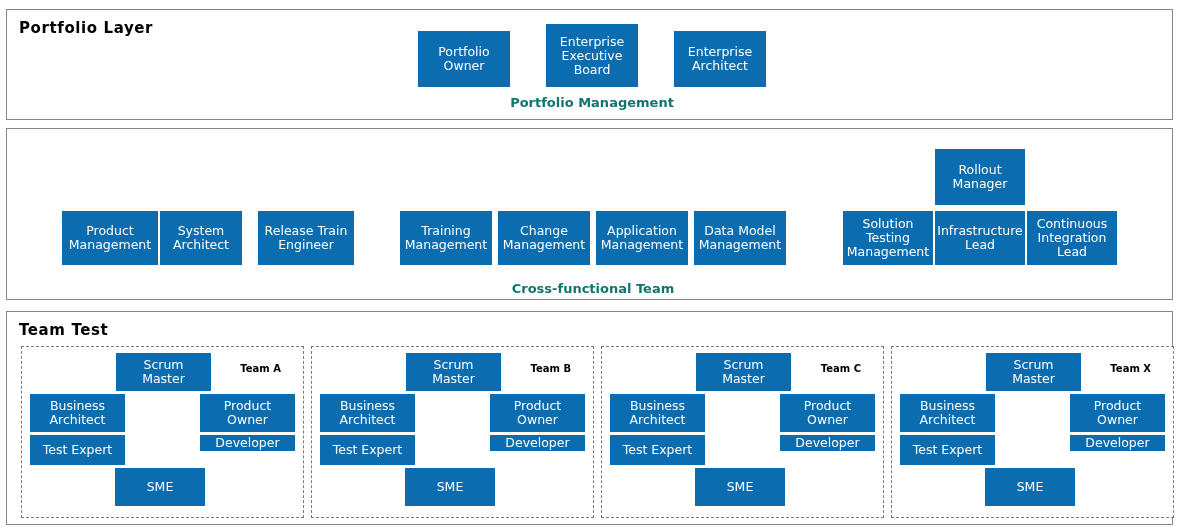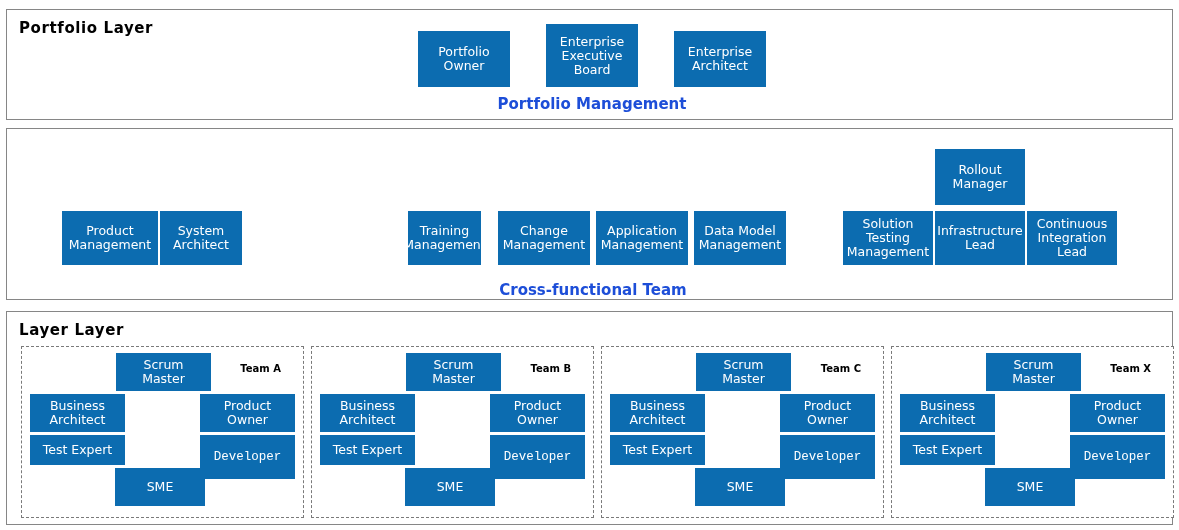--- a/index.html
+++ b/index.html
@@ -56,23 +56,23 @@
     align-items: center;
     justify-content: center;
     text-align: center;
     padding: 2px 3px;
     white-space: pre-line;
   }
 
   
   .caption {
     position: absolute;
-    font-size: 15px;
+    font-size: 13px;
     font-weight: bold;
-    color: #1d4ed8;
+    color: #0f766e;
     text-align: center;
     white-space: nowrap;
   }
 
   
   .team-panel {
     position: absolute;
     box-sizing: border-box;
     border: 1px dashed #7a7a7a;
     background: #ffffff;
@@ -88,21 +88,21 @@
     font-weight: bold;
     color: #000000;
     white-space: nowrap;
   }
   
   .tbox { position: absolute; }
   .t-scrum   { left: 94px;  top: 6px;   width: 95px; height: 38px; }
   .t-barch   { left: 8px;   top: 47px;  width: 95px; height: 38px; }
   .t-powner  { left: 178px; top: 47px;  width: 95px; height: 38px; }
   .t-test    { left: 8px;   top: 88px;  width: 95px; height: 30px; }
-  .t-dev     { left: 178px; top: 88px;  width: 95px; height: 44px; font-family: Liberation Mono, monospace; }
+  .t-dev     { left: 178px; top: 88px;  width: 95px; height: 16px; }
   .t-sme     { left: 93px;  top: 121px; width: 90px; height: 38px; }
 </style>
 </head>
 <body>
 
 <div class="diagram">
 
   <div class="layer layer-portfolio">
     <div class="layer-title">Portfolio Layer</div>
 
@@ -116,22 +116,24 @@
 
     <div class="caption" style="left:411px; top:85px; width:348px;">Portfolio Management</div>
   </div>
 
   <div class="layer layer-release">
 
     <div class="box" style="left:55px; top:82px; width:96px; height:54px;">Product
 Management</div>
     <div class="box" style="left:153px; top:82px; width:82px; height:54px;">System
 Architect</div>
-
-    <div class="box" style="left:393px; top:82px; width:73px; height:54px;margin-left:8px;">Training
+    <div class="box" style="left:251px; top:82px; width:96px; height:54px;">Release Train
+Engineer</div>
+
+    <div class="box" style="left:393px; top:82px; width:92px; height:54px;">Training
 Management</div>
     <div class="box" style="left:491px; top:82px; width:92px; height:54px;">Change
 Management</div>
     <div class="box" style="left:589px; top:82px; width:92px; height:54px;">Application
 Management</div>
     <div class="box" style="left:687px; top:82px; width:92px; height:54px;">Data Model
 Management</div>
     <div class="caption" style="left:393px; top:152px; width:386px;">Cross-functional Team</div>
 
     <div class="box" style="left:928px; top:20px; width:90px; height:56px;">Rollout
@@ -140,21 +142,21 @@
 Testing
 Management</div>
     <div class="box" style="left:928px; top:82px; width:90px; height:54px;">Infrastructure
 Lead</div>
     <div class="box" style="left:1020px; top:82px; width:90px; height:54px;">Continuous
 Integration
 Lead</div>
   </div>
 
   <div class="layer layer-team">
-    <div class="layer-title">Layer Layer</div>
+    <div class="layer-title">Team Test</div>
 
     <div class="team-panel" style="left:14px;">
       <div class="team-label">Team A</div>
       <div class="box tbox t-scrum">Scrum
 Master</div>
       <div class="box tbox t-barch">Business
 Architect</div>
       <div class="box tbox t-powner">Product
 Owner</div>
       <div class="box tbox t-test">Test Expert</div>

